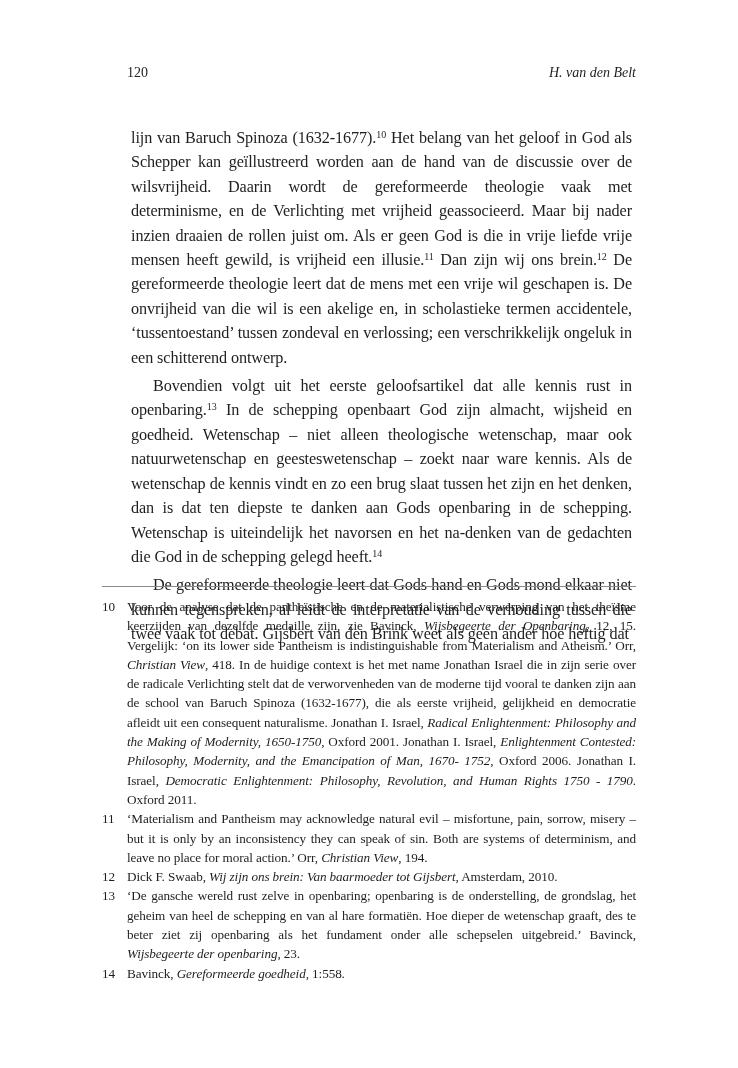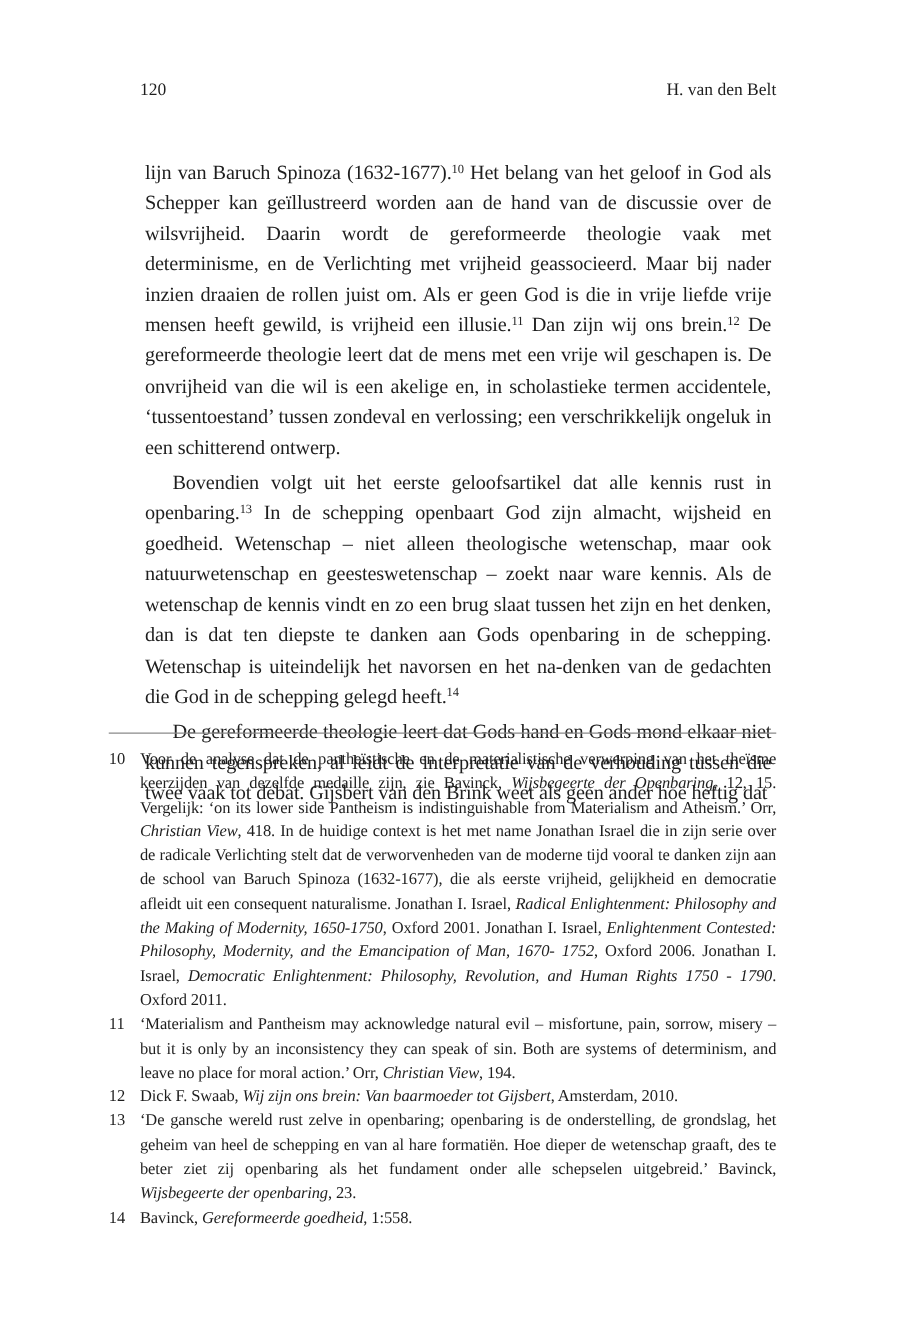--- a/index.html
+++ b/index.html
@@ -1,26 +1,26 @@
 <!DOCTYPE html>
 <html><head>
   <meta charset="utf-8">
   <style>
     html, body { margin: 0; padding: 0; background: #ffffff; }
     body { width: 738px; height: 1068px; position: relative; overflow: hidden; }
     .page {
-      position: absolute; left: 1px; top: 0; width: 622px; height: 1068px;
+      position: absolute; left: 16px; top: 0; width: 622px; height: 1068px;
       font-family: "Liberation Serif", "DejaVu Serif", serif; color: #1e1e1e;
     }
     .running-head {
       position: absolute; left: 111px; top: 64px; width: 509px;
       font-size: 14px; line-height: 18px;
     }
     .running-head .pnum { position: absolute; left: 0; top: 0; }
-    .running-head .author { position: absolute; right: 0; top: 0; }
+    .running-head .author { position: absolute; right: 0; top: 0; font-style: italic; }
     .body-text {
       position: absolute; left: 111px; top: 122px; width: 509px;
       font-size: 16.2px; line-height: 24.4px; text-align: justify;
       letter-spacing: -0.1px;
     }
     .body-text p { margin: 4px; }
     .body-text p.indent { text-indent: 22px; }
     sup { font-size: 10px; line-height: 0; vertical-align: 5px; }
     .rule {
       position: absolute; left: 86px; top: 586px; width: 534px; height: 0;

